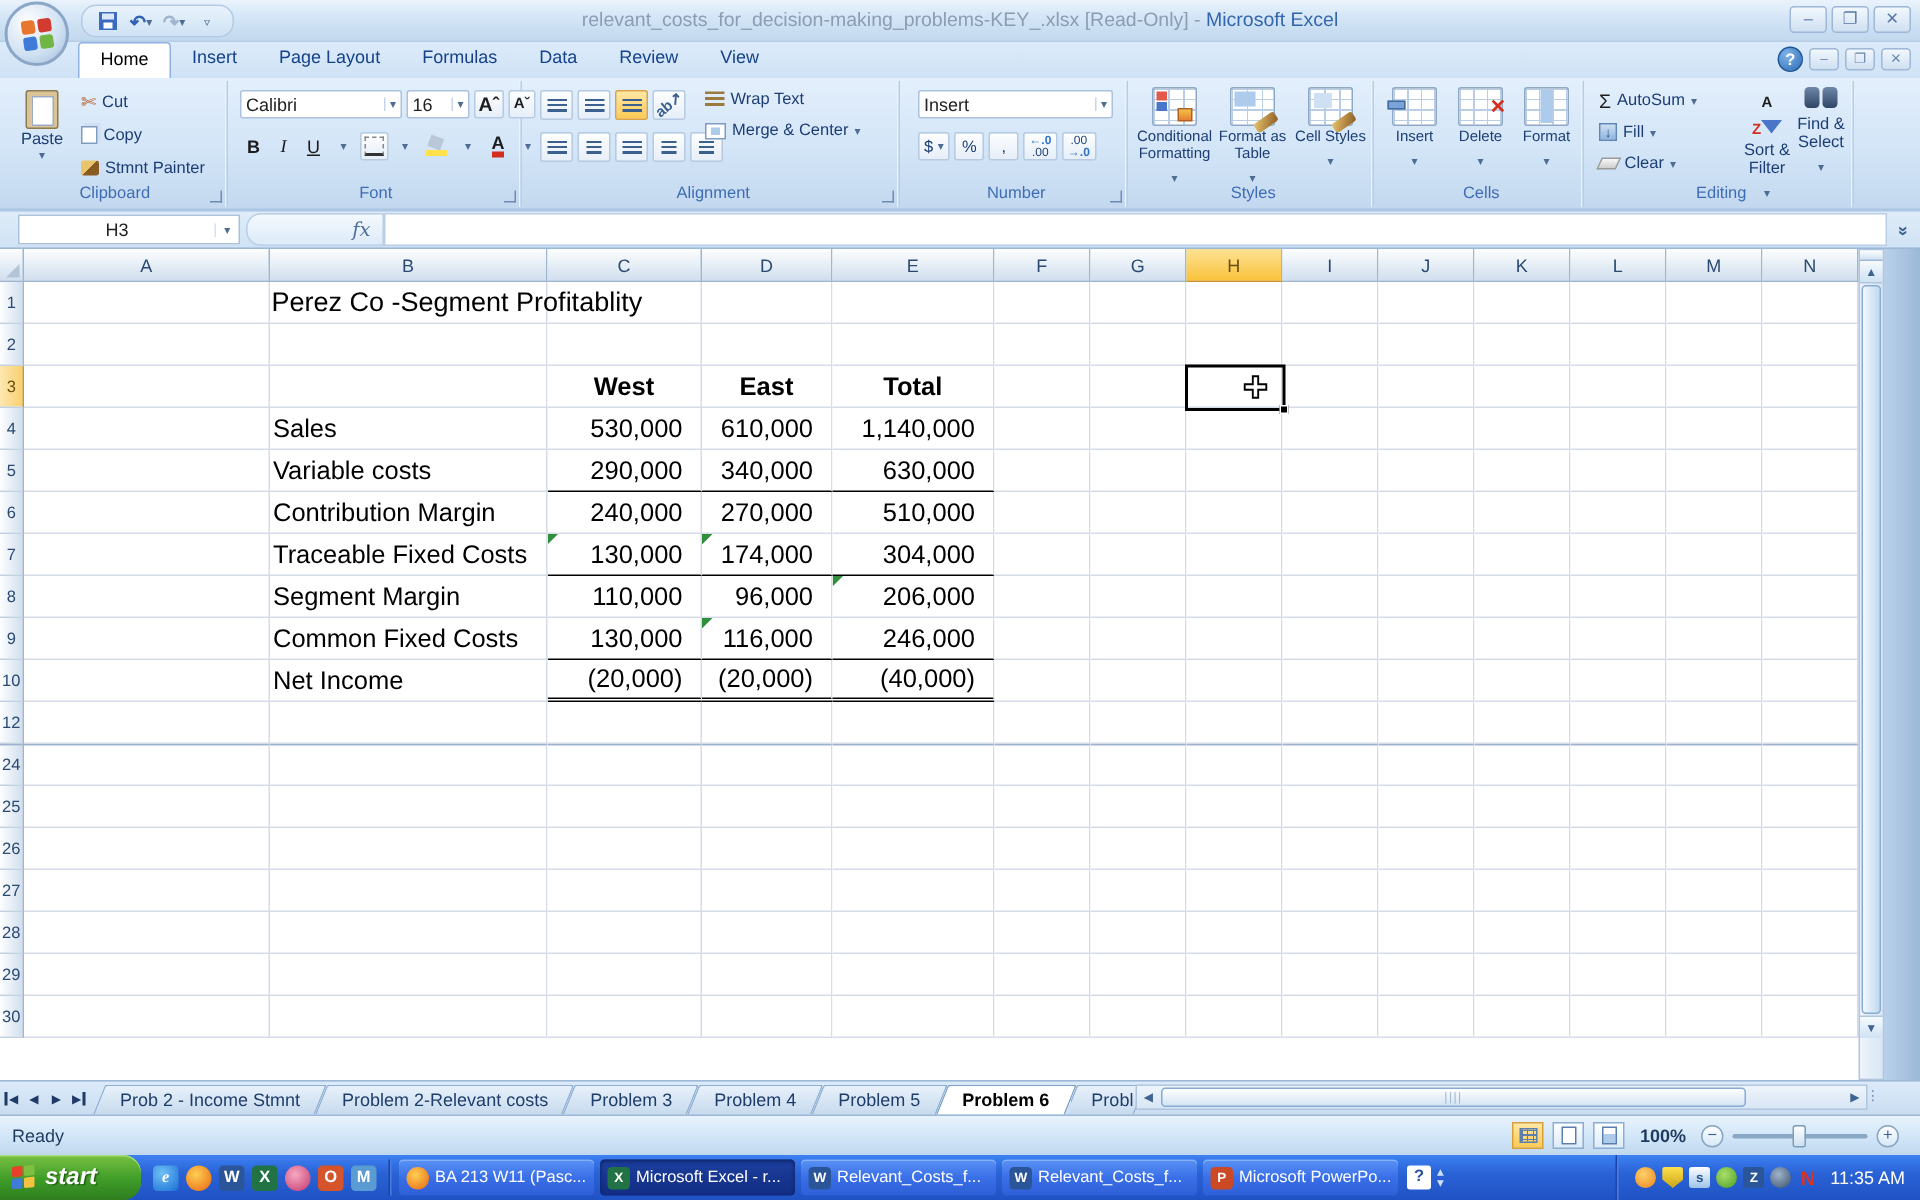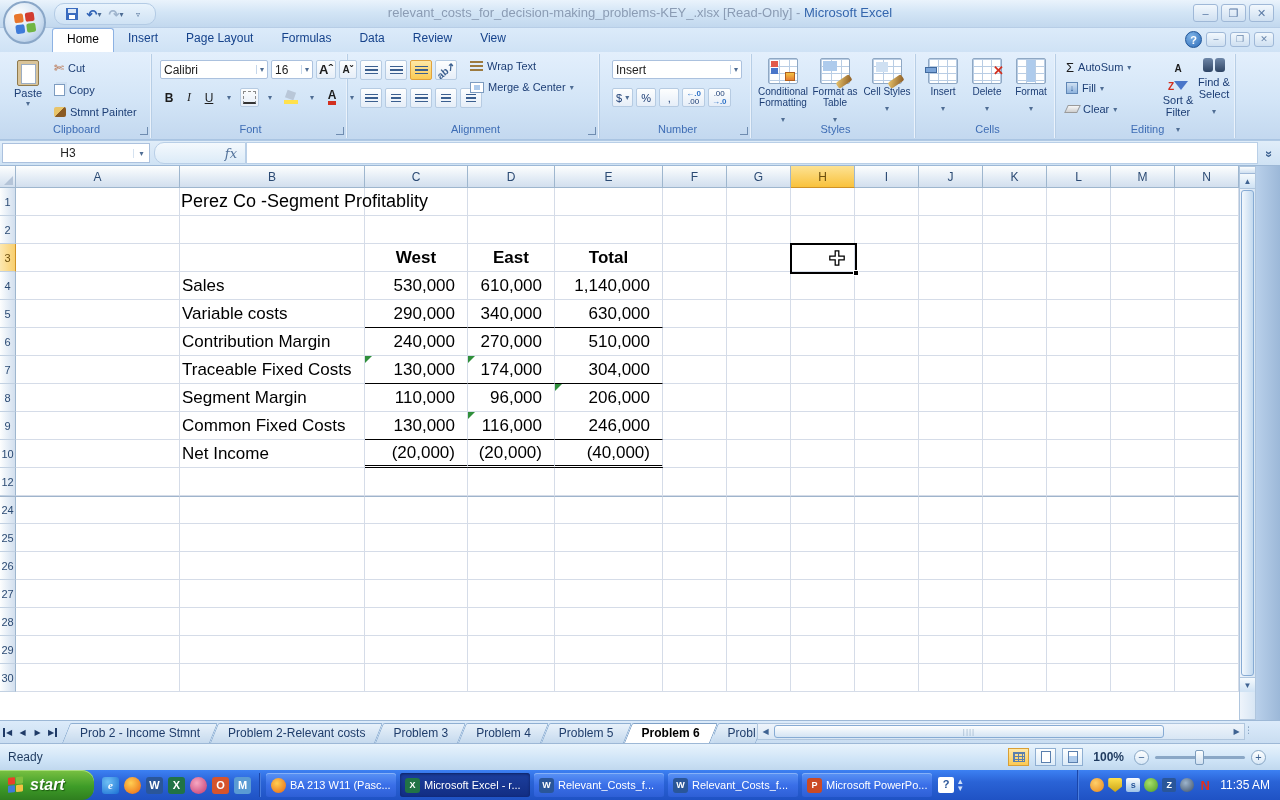--- a/index.html
+++ b/index.html
@@ -136,21 +136,21 @@
   .az-glyph { font-size:10px; font-weight:bold; line-height:10px; }
   .az-glyph .a { color:#1c1c1c; } .az-glyph .z { color:#d22f1f; }
   .funnel { display:inline-block; width:0; height:0; border-left:7px solid transparent; border-right:7px solid transparent; border-top:9px solid #4a76c9; }
   .binoc { display:inline-block; width:22px; height:14px; position:relative; }
   .binoc:before,.binoc:after { content:""; position:absolute; top:0; width:10px; height:14px; background:linear-gradient(#6f87a8,#2f4564); border-radius:3px; }
   .binoc:before{left:0;} .binoc:after{right:0;}
 
   
   #formulabar { position:absolute; left:0; top:140px; width:1280px; height:26px;
     background:linear-gradient(#e0edf9,#cfe2f4); border-top:1px solid #b0c9e4; border-bottom:1px solid #9db8d6; display:flex; align-items:center; }
-  #namebox { width:148px; height:20px; margin-left:2px; background:#fff; border:1px solid #abc1de; display:flex; align-items:center; font-size:12px; color:#222; }
+  #namebox { width:148px; height:20px; margin-left:12px; background:#fff; border:1px solid #abc1de; display:flex; align-items:center; font-size:12px; color:#222; }
   #namebox .val { flex:1; text-align:center; }
   #namebox .arr { width:16px; text-align:center; font-size:8px; color:#4f6d94; border-left:1px solid #d5e2f0; }
   #fxwrap { width:92px; height:22px; margin-left:4px; background:linear-gradient(#f4f9fd,#dcebf8); border:1px solid #b9cfe7; border-radius:10px 0 0 10px; display:flex; align-items:center; justify-content:flex-end; padding-right:8px; }
   #fx { font-family:"DejaVu Serif", serif; font-style:italic; font-size:13px; color:#51719a; }
   #formula-input { flex:1; height:22px; background:#fff; border:1px solid #b9cfe7; font-size:12px; padding:0 4px; color:#000; }
   #fb-chev { width:22px; height:22px; display:flex; align-items:center; justify-content:center; color:#3f6392; font-weight:bold; }
   #fb-chev span { transform:rotate(90deg); letter-spacing:-2px; font-size:12px; }
 
   
   #sheet { position:absolute; left:0; top:166px; width:1280px; height:554px; background:#fff; }

